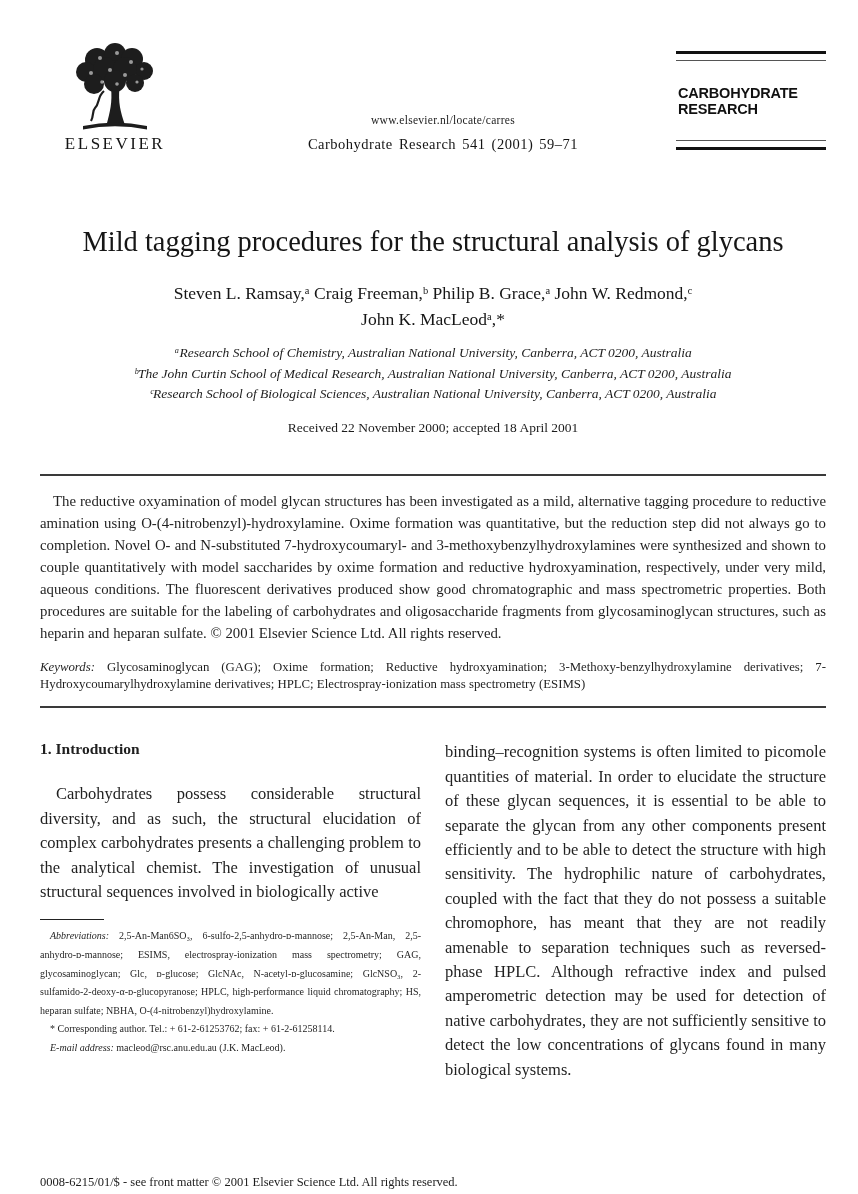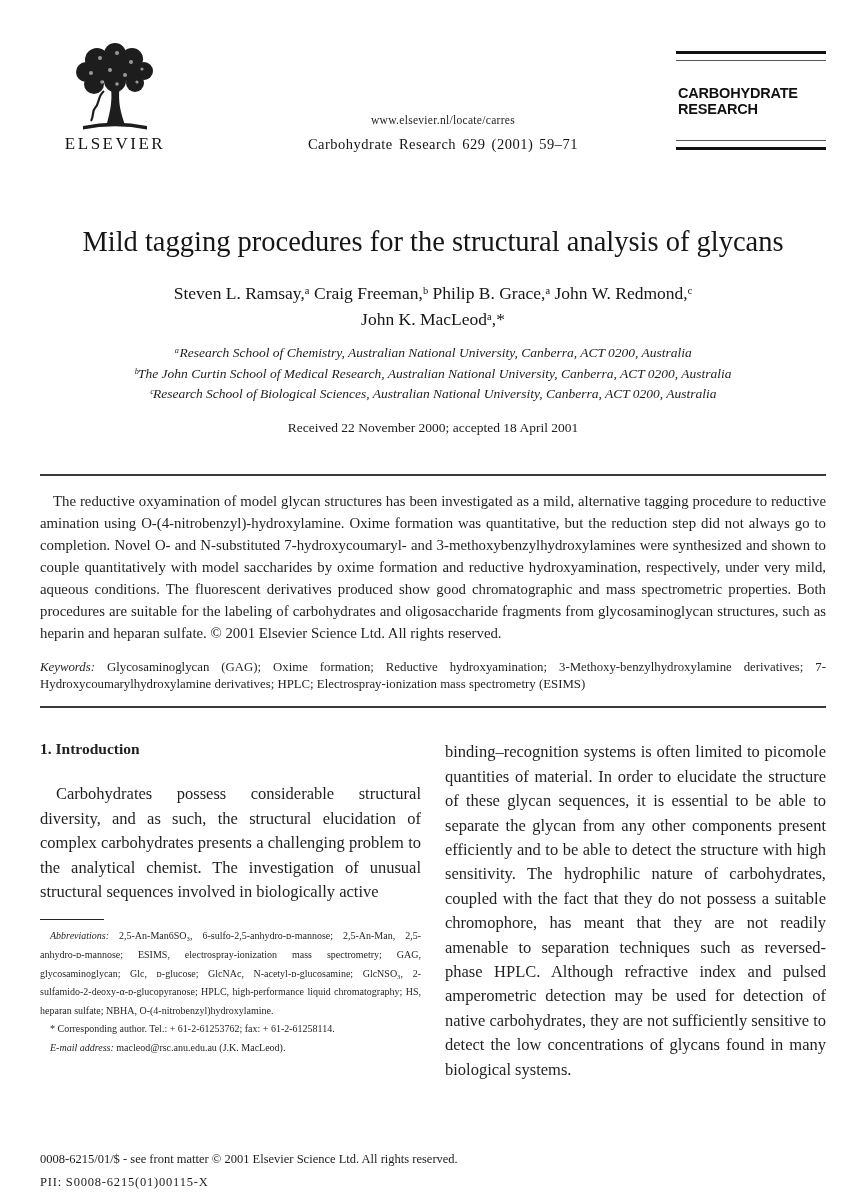--- a/index.html
+++ b/index.html
@@ -180,21 +180,21 @@
         </g>
         <path d="M44 46 C45.5 60 43 70 39.5 83 L58 83 C53.5 70 51 60 52.5 46 Z" fill="#1d1d1d"></path>
         <path d="M37 49 C30 55 33 61 28 66 C25 69 27 74 24 79" stroke="#1d1d1d" stroke-width="2.2" fill="none"></path>
         <path d="M16 84 Q48 77 80 84 L80 87.5 Q48 81 16 87.5 Z" fill="#1d1d1d"></path>
       </svg>
       <div class="publisher-name">ELSEVIER</div>
     </div>
 
     <div class="header-center">
       <div class="header-url">www.elsevier.nl/locate/carres</div>
-      <div class="header-citation">Carbohydrate Research 629 (2001) 59–71</div>
+      <div class="header-citation">Carbohydrate Research 541 (2001) 59–71</div>
     </div>
 
     <div class="journal-box">
       <div class="journal-rule-top"></div>
       <div class="journal-title">
         <div>CARBOHYDRATE</div>
         <div>RESEARCH</div>
       </div>
       <div class="journal-rule-bottom"></div>
     </div>
@@ -238,16 +238,15 @@
       </div>
     </div>
 
     <div class="col">
       <p class="body-par">binding–recognition systems is often limited to picomole quantities of material. In order to elucidate the structure of these glycan sequences, it is essential to be able to separate the glycan from any other components present efficiently and to be able to detect the structure with high sensitivity. The hydrophilic nature of carbohydrates, coupled with the fact that they do not possess a suitable chromophore, has meant that they are not readily amenable to separation techniques such as reversed-phase HPLC. Although refractive index and pulsed amperometric detection may be used for detection of native carbohydrates, they are not sufficiently sensitive to detect the low concentrations of glycans found in many biological systems.</p>
     </div>
   </div>
 
   <div class="footer">
     <div>0008-6215/01/$ - see front matter © 2001 Elsevier Science Ltd. All rights reserved.</div>
-    <div class="footer-line2">PII: S0008-6215(01)00115-X</div>
   </div>
 
 </div>
 
 </body></html>

